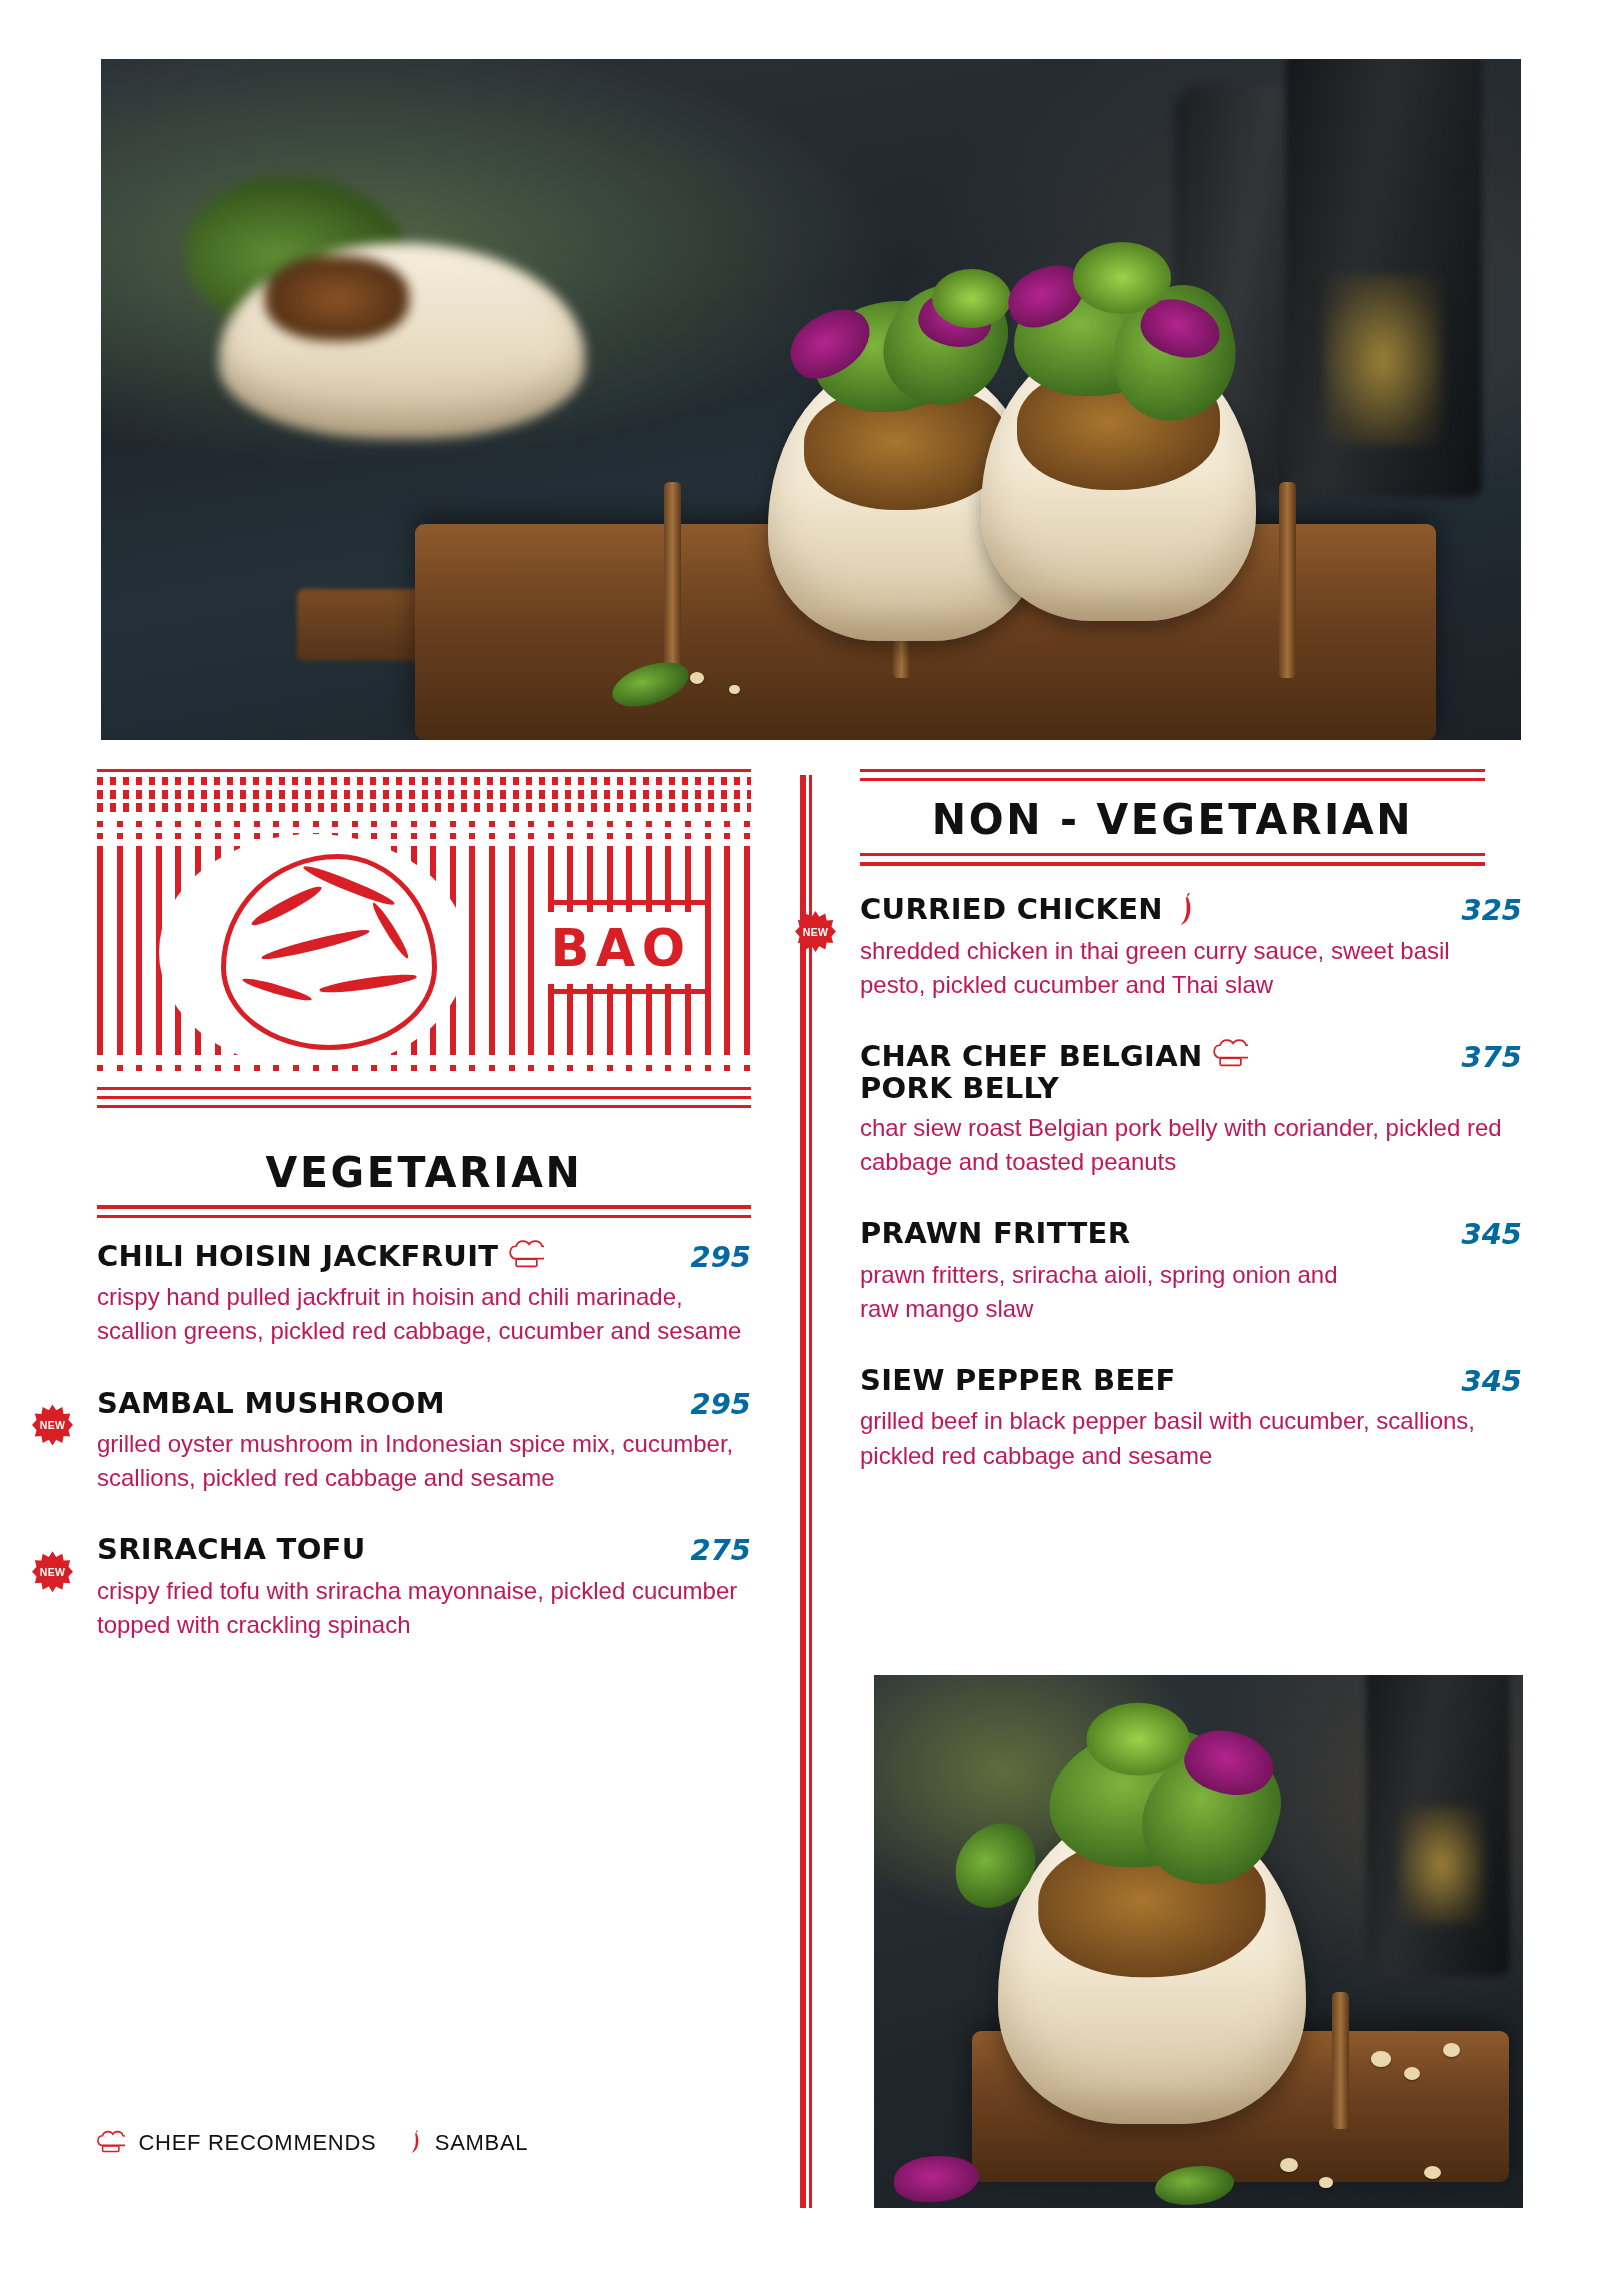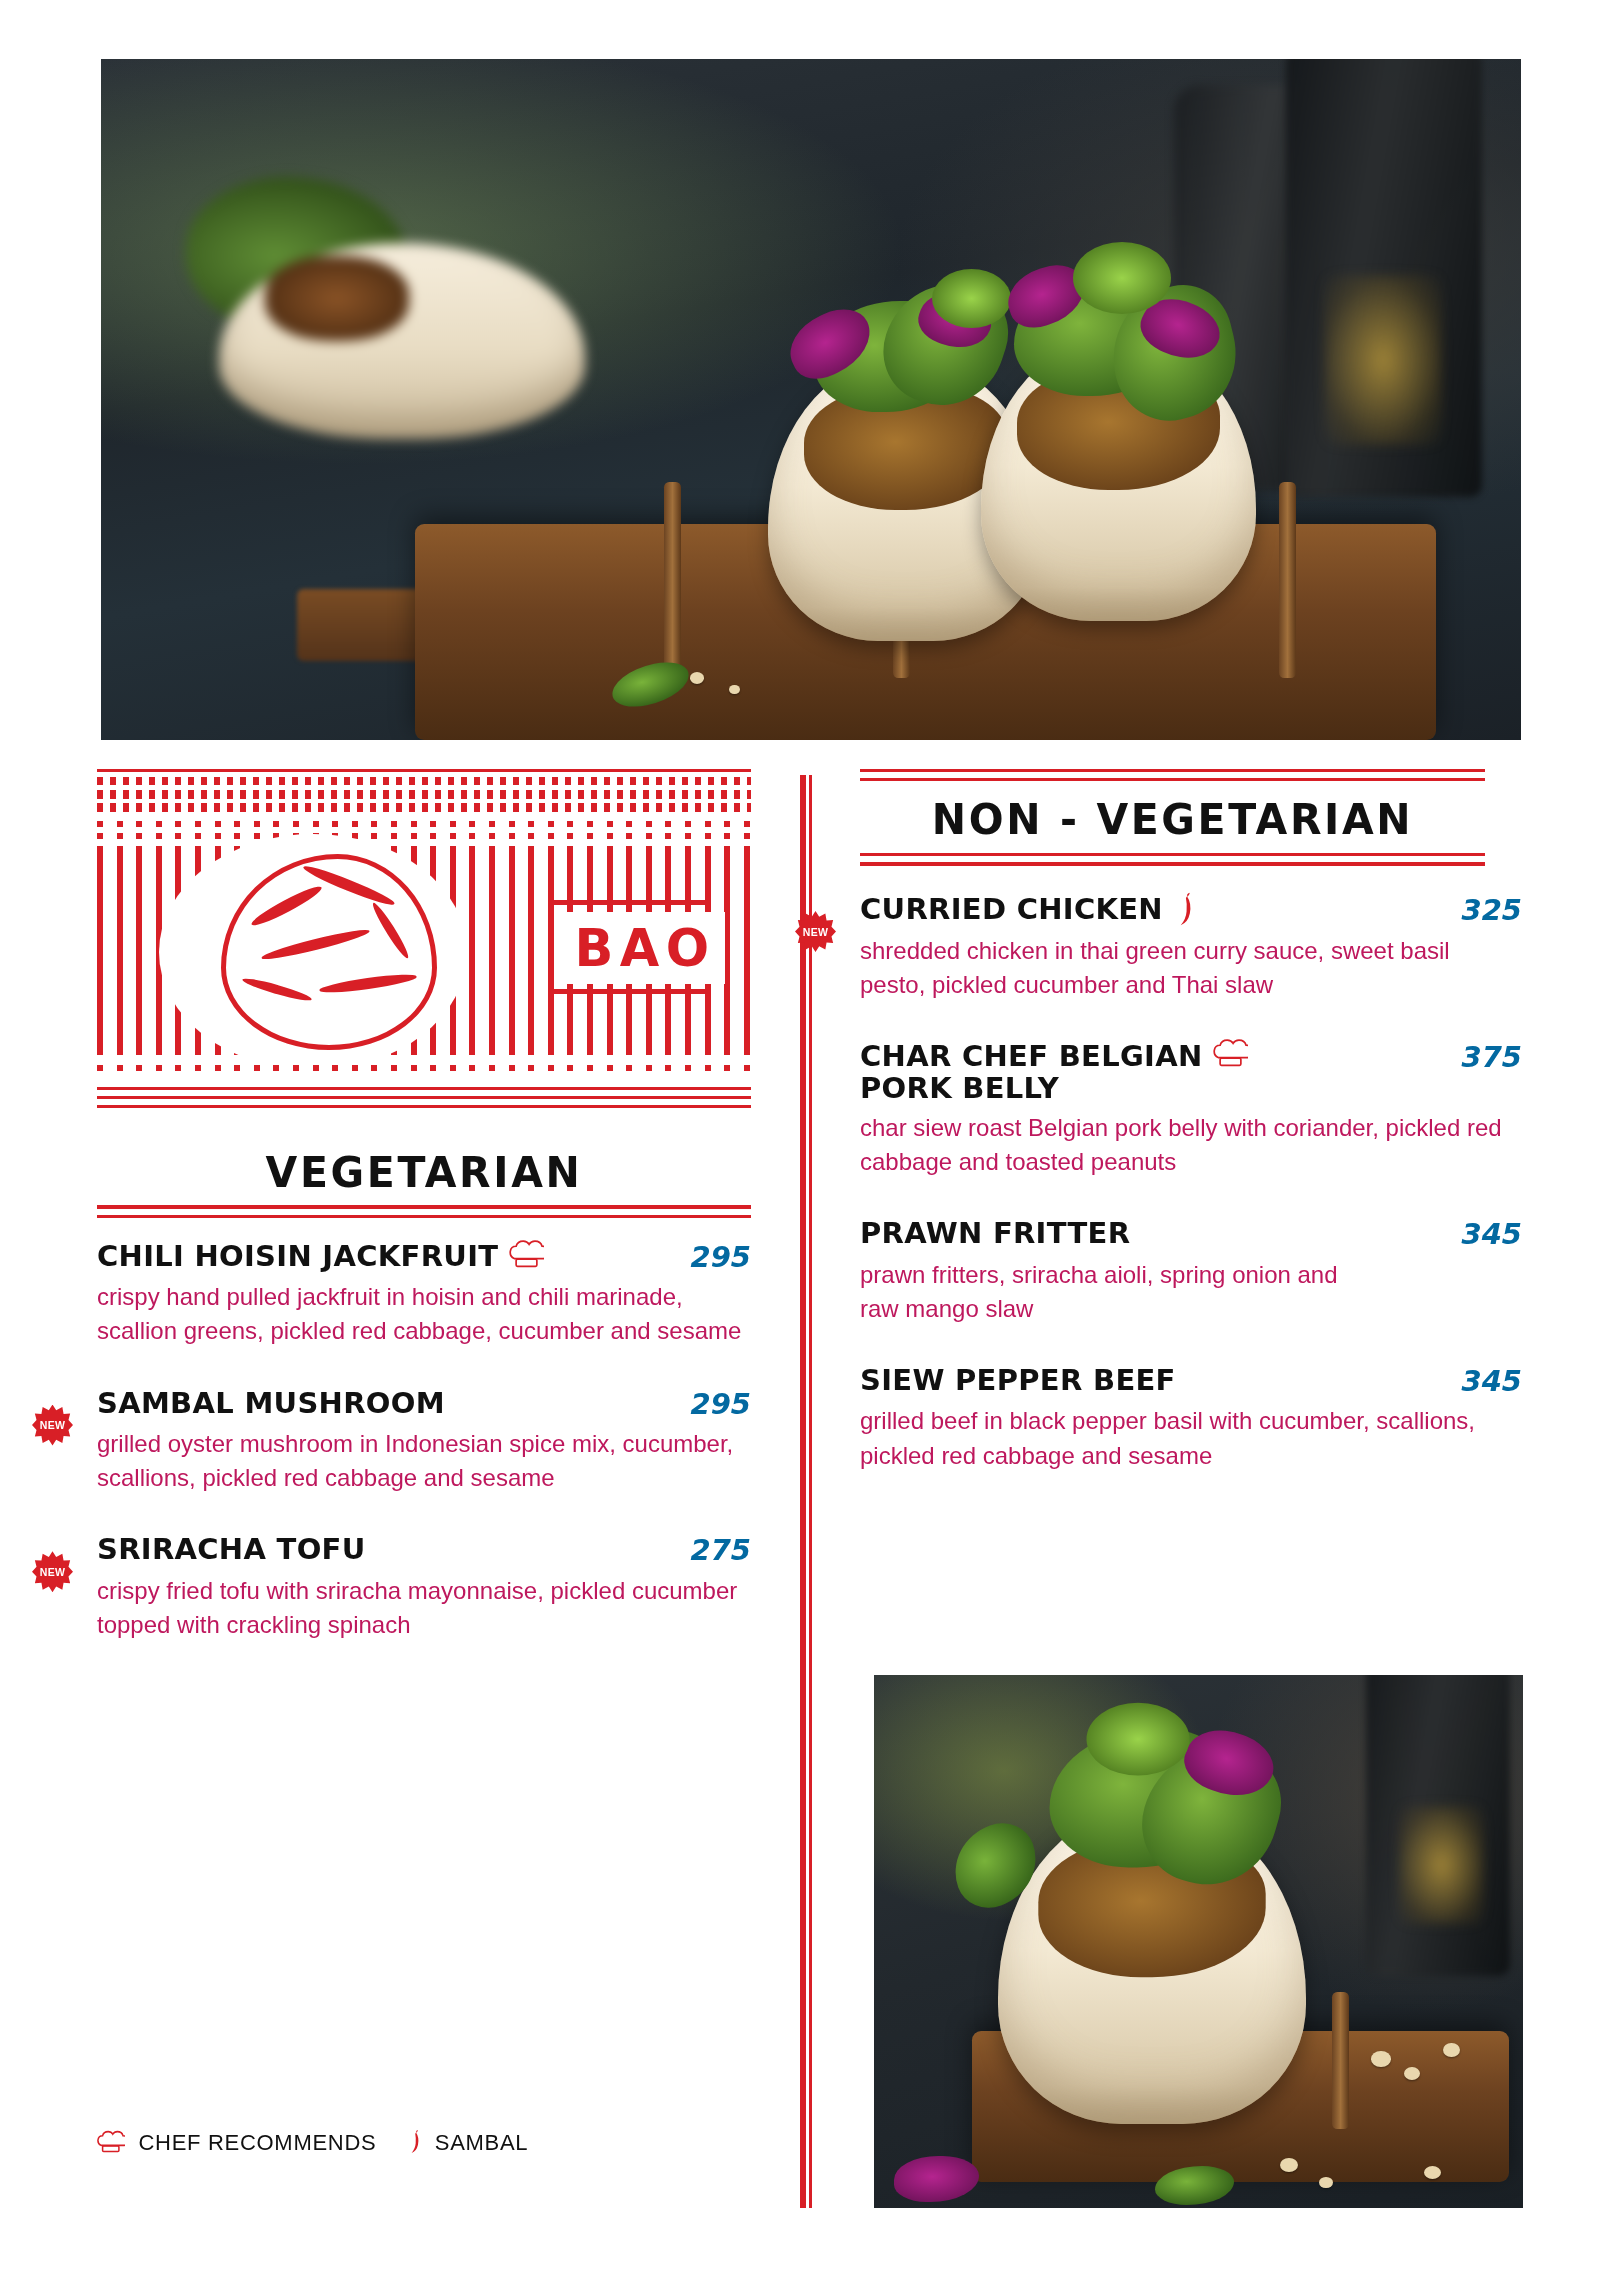--- a/index.html
+++ b/index.html
@@ -169,21 +169,21 @@
   }
   .bao-illu .shell {
     position:absolute; inset:0;
     border: 5.9px solid #d81f26;
     border-radius: 54% 46% 50% 50% / 58% 58% 42% 42%;
   }
   .bao-illu .fold {
     position:absolute; background:#d81f26; border-radius:50%;
   }
   .logo-word-box {
-    position:absolute; left:468px; top:143px; width:160px; height:72px;
+    position:absolute; left:444px; top:143px; width:160px; height:72px;
     background:#fff; display:flex; align-items:center; justify-content:center;
   }
   .logo-word {
     font-family: "DejaVu Sans", sans-serif;
     font-weight: 700;
     font-size: 51px;
     letter-spacing: 6.5px;
     color: #d81f26;
   }
   .logo-word-rule {

